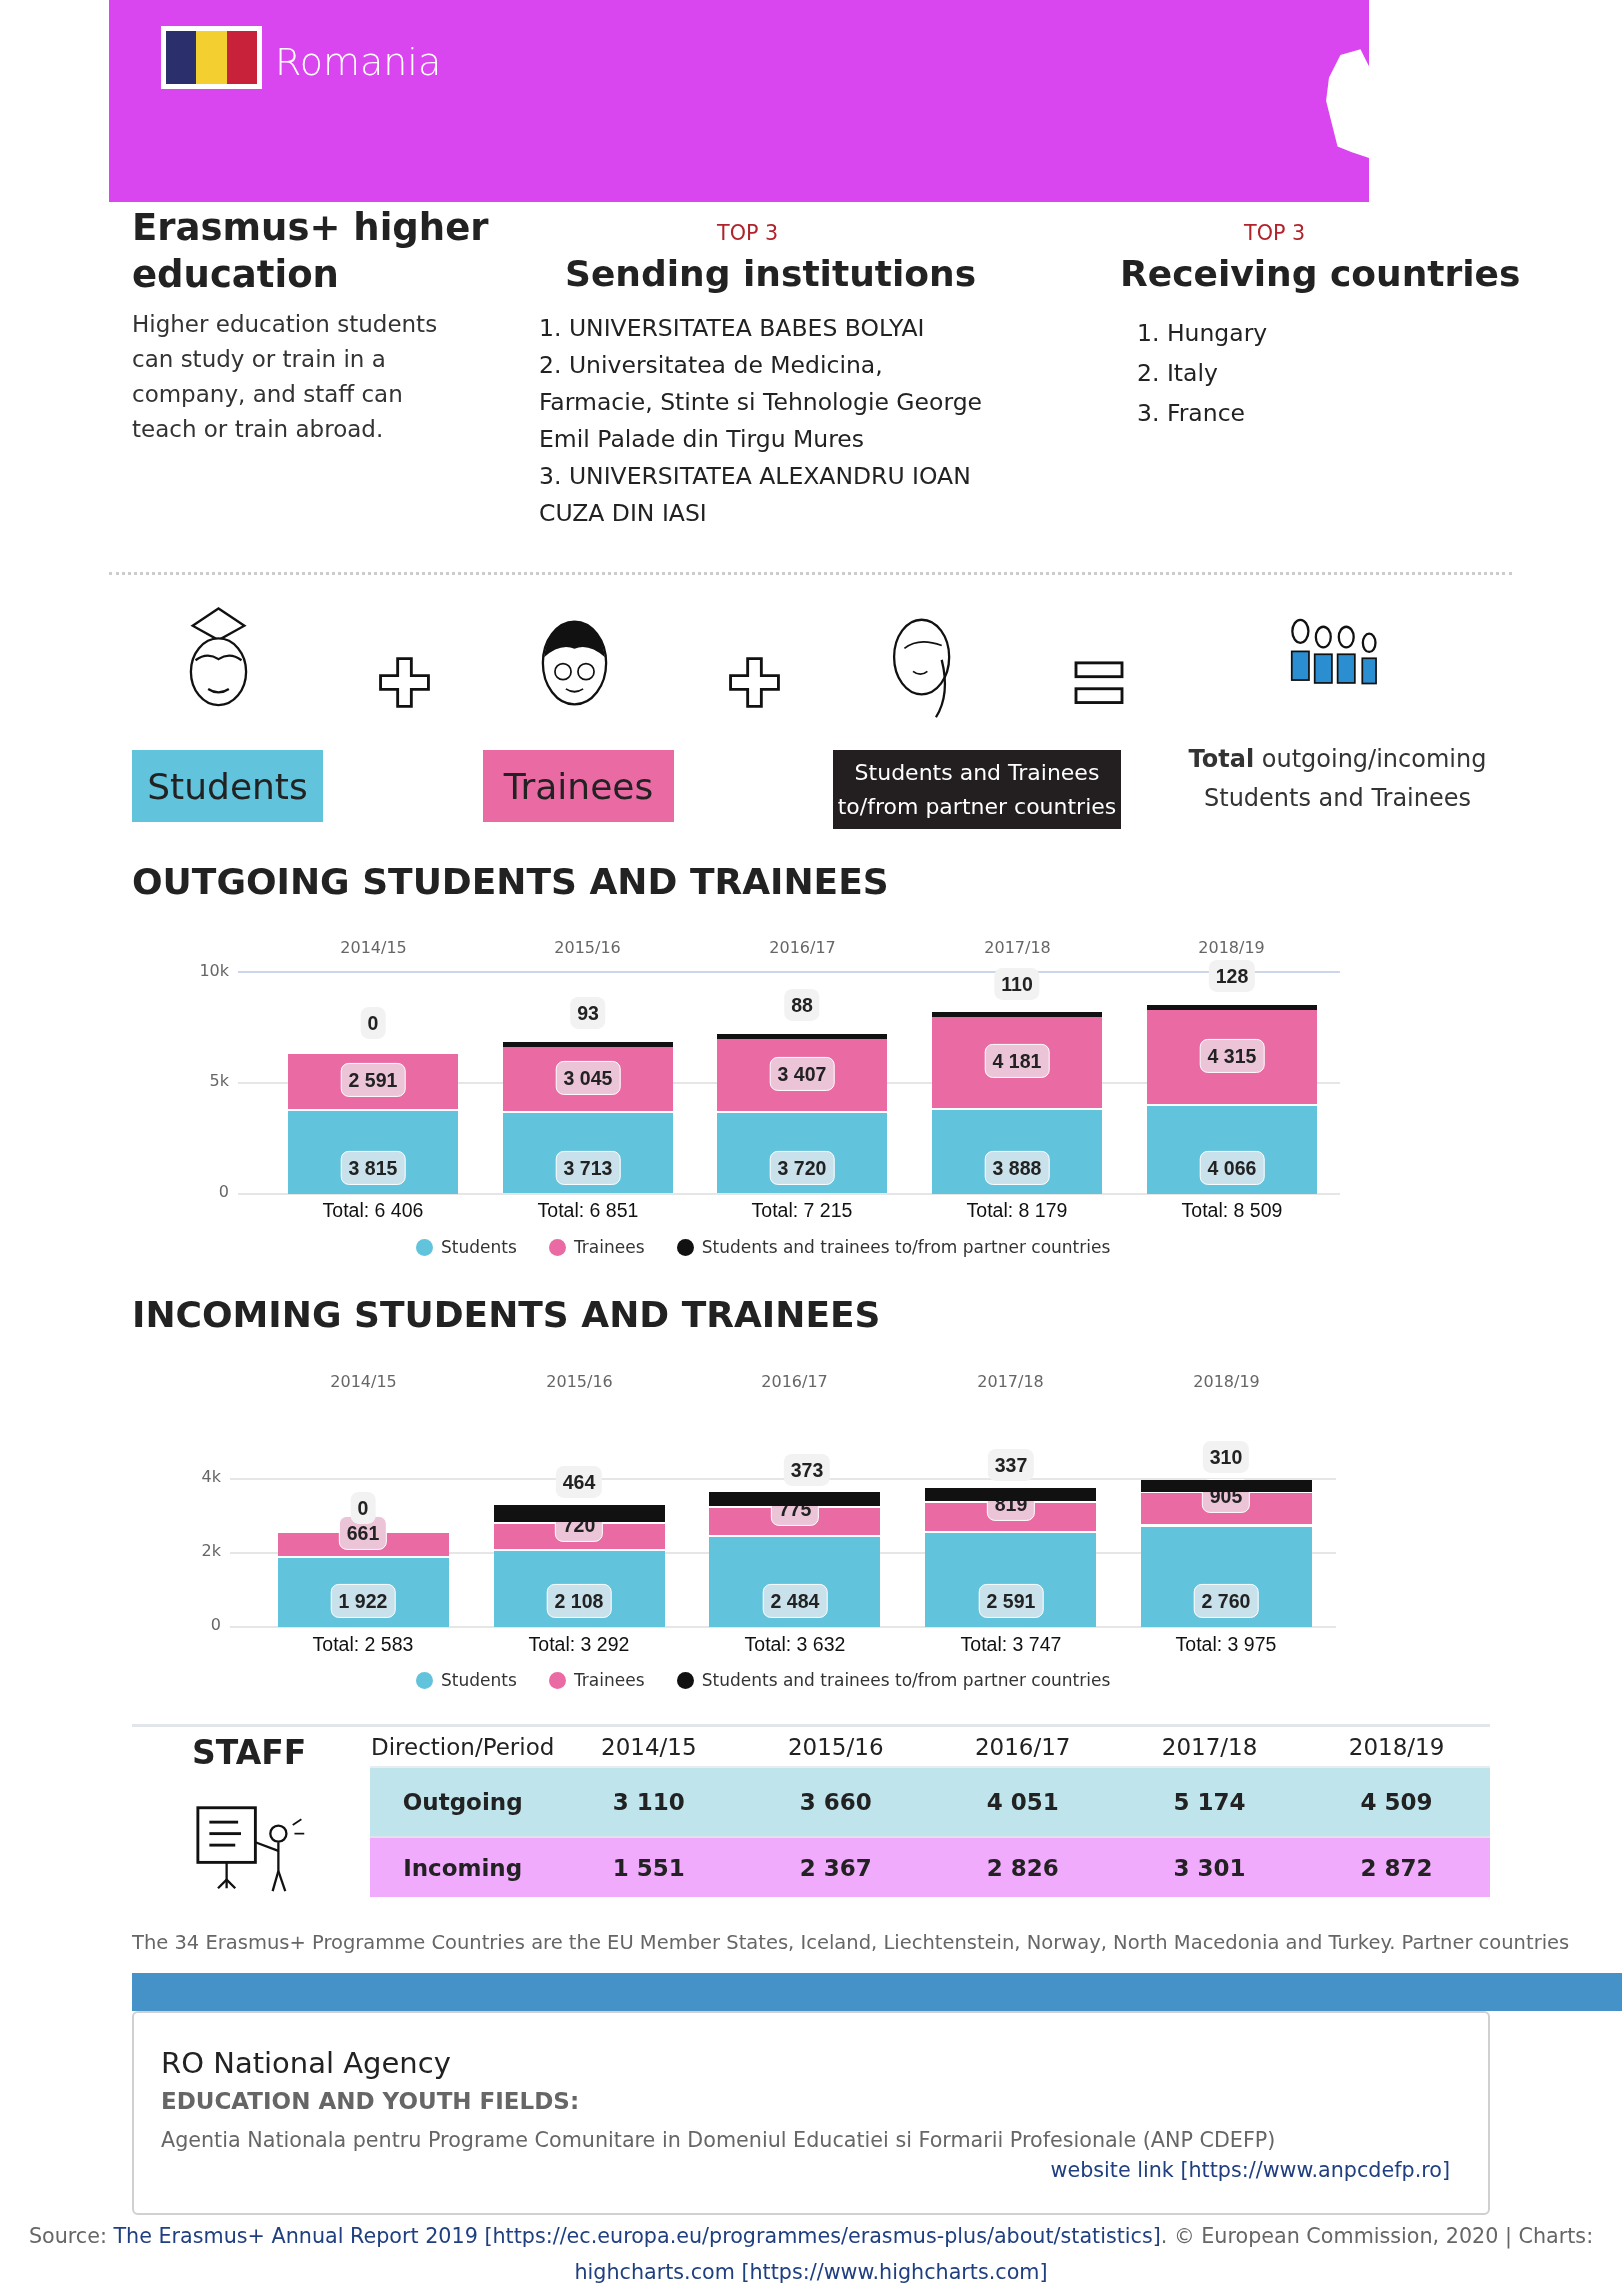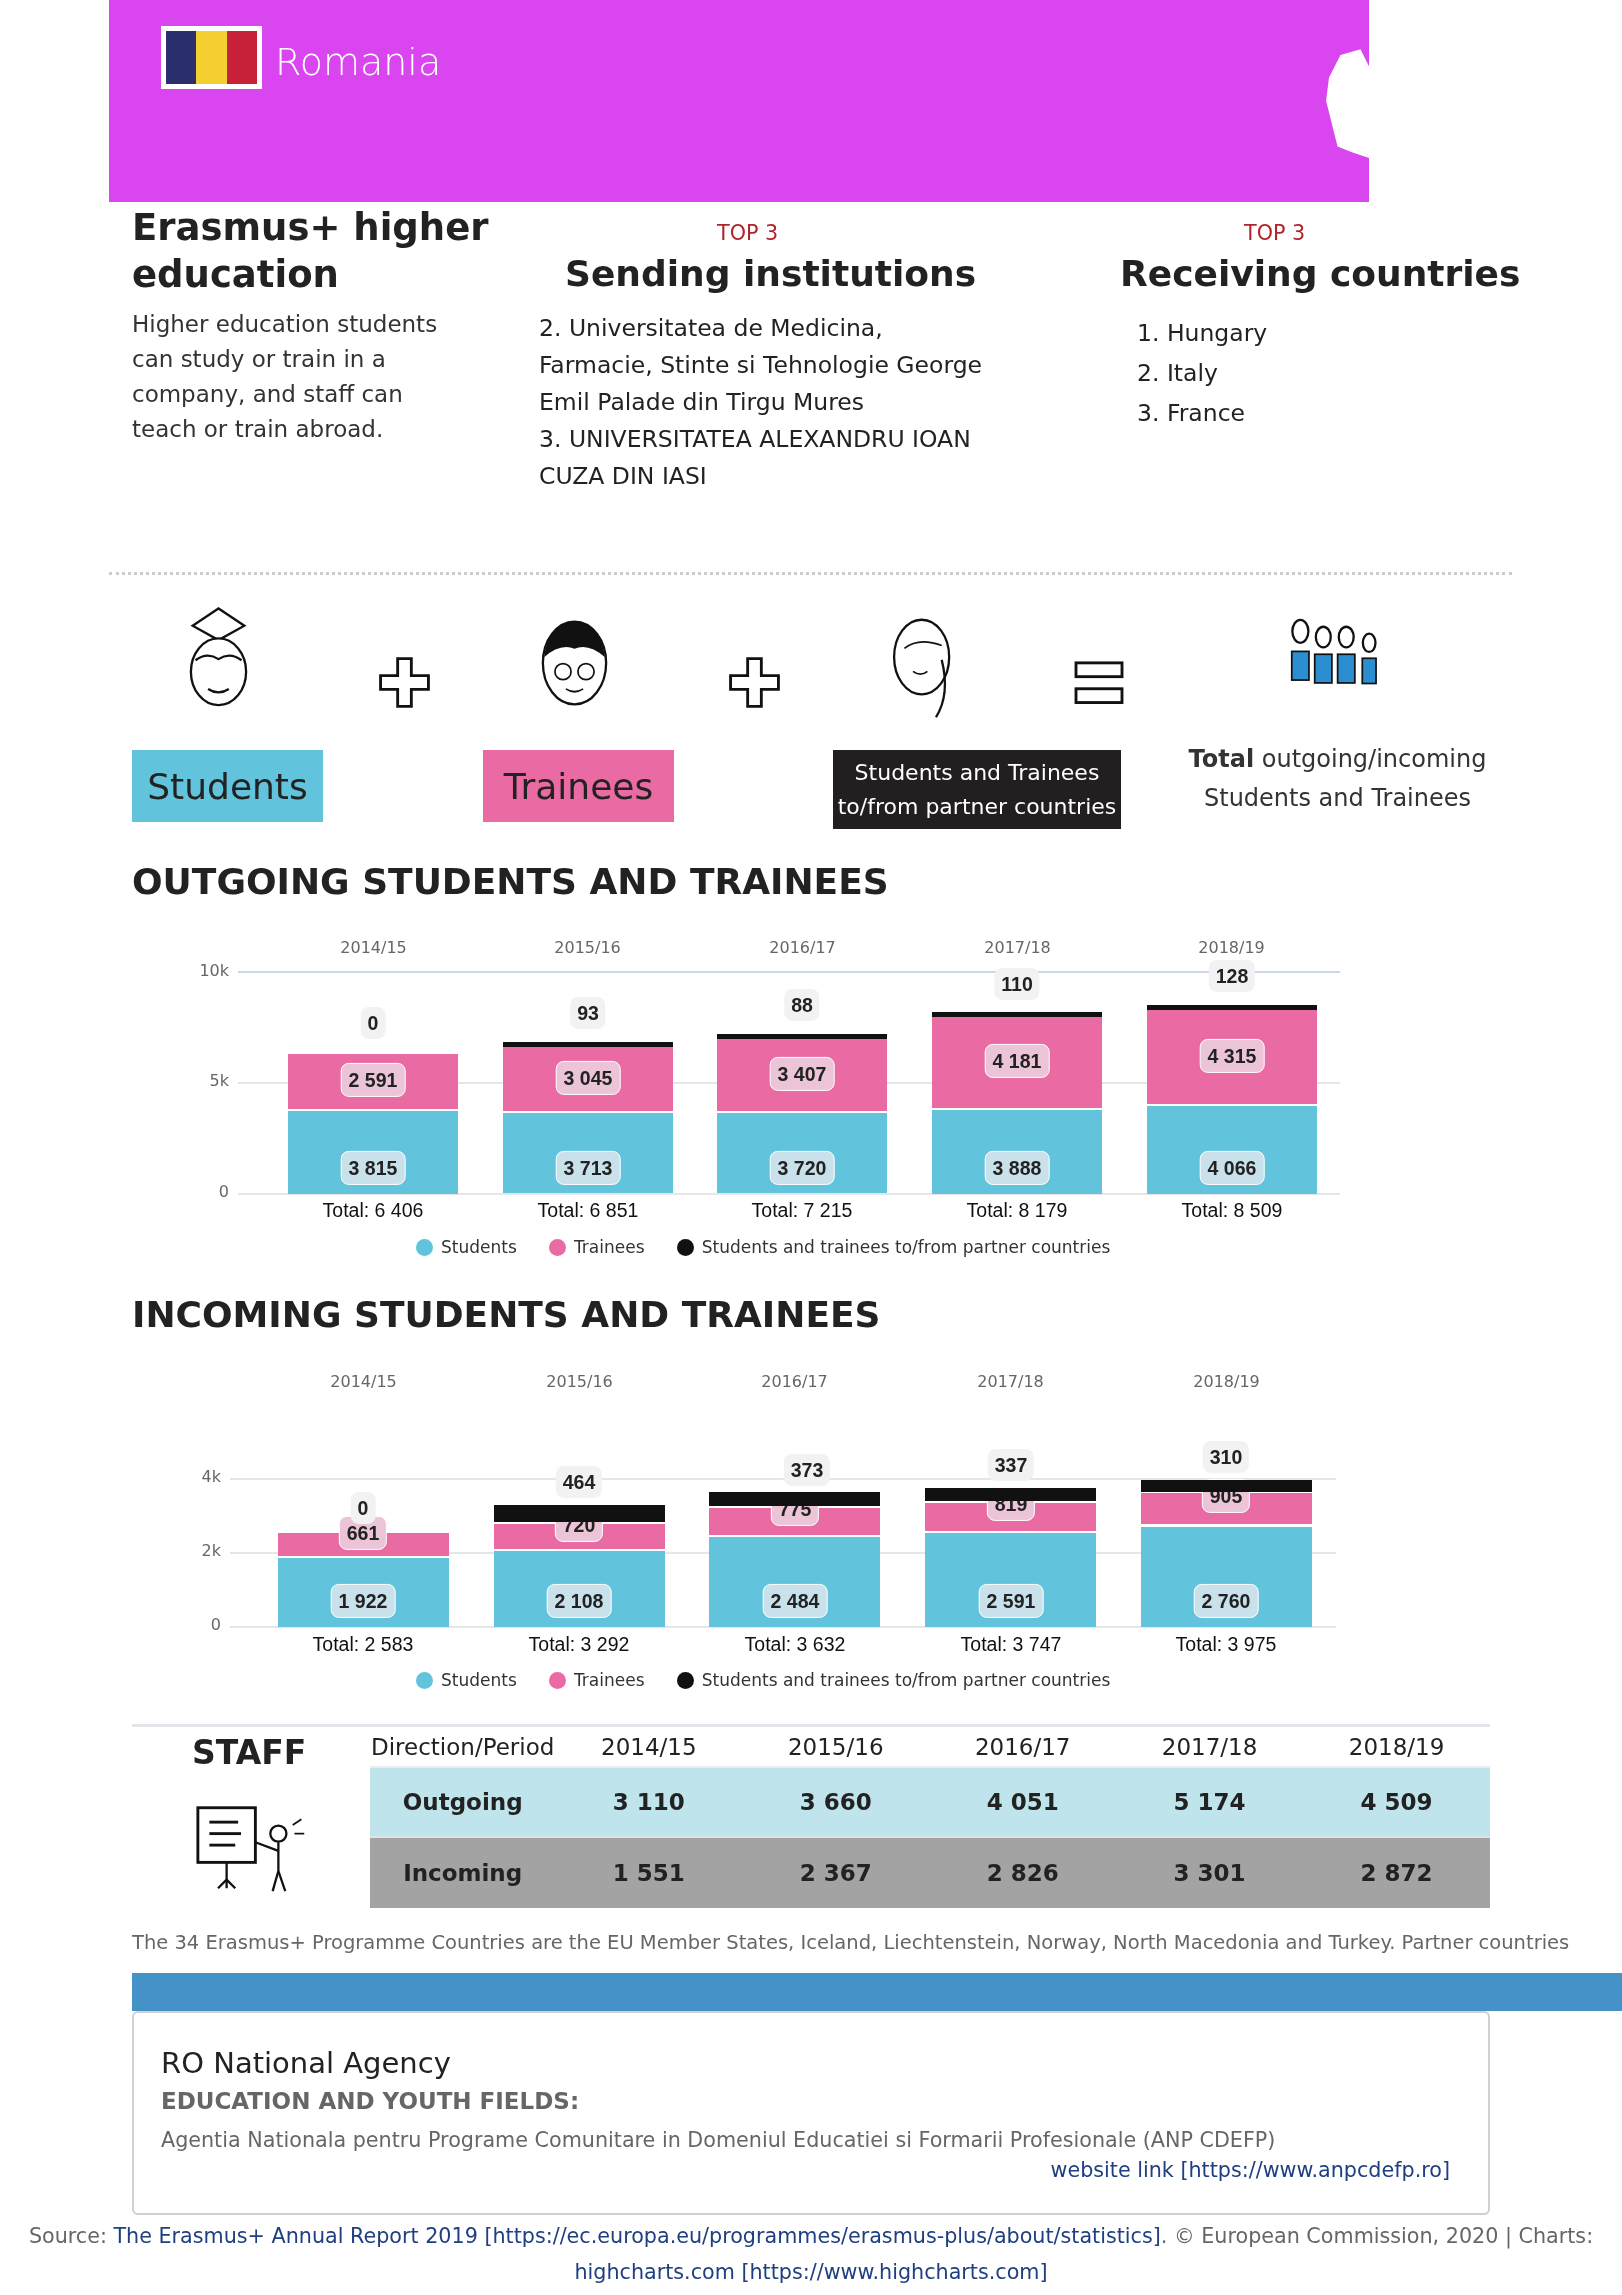--- a/index.html
+++ b/index.html
@@ -64,20 +64,21 @@
 
 <div class="abs intro-title">
   <div>Erasmus+ higher</div>
   <div>education</div>
 </div>
 <div class="abs intro-desc">Higher education students can study or train in a company, and staff can teach or train abroad.</div>
 
 <div class="abs top3" style="left:717px;top:221px;">TOP 3</div>
 <div class="abs sec-h" style="left:565px;top:253px;">Sending institutions</div>
 <div class="abs list" style="left:539px;top:310px;width:459px;">
+  <div>1. UNIVERSITATEA BABES BOLYAI</div>
   <div>2. Universitatea de Medicina, Farmacie, Stinte si Tehnologie George Emil Palade din Tirgu Mures</div>
   <div>3. UNIVERSITATEA ALEXANDRU IOAN CUZA DIN IASI</div>
 </div>
 
 <div class="abs top3" style="left:1244px;top:221px;">TOP 3</div>
 <div class="abs sec-h" style="left:1120px;top:253px;">Receiving countries</div>
 <div class="abs list" style="left:1125px;top:313px;line-height:40px;margin-left:12px;">
   <div>1. Hungary</div>
   <div>2. Italy</div>
   <div>3. France</div>
@@ -296,21 +297,21 @@
     <td style="text-align:center;">2018/19</td>
   </tr>
   <tr class="staff-row" style="height:70px;background:#c0e4ec;border-top:2.3px solid #e6eef1;">
     <td>Outgoing</td>
     <td>3 110</td>
     <td>3 660</td>
     <td>4 051</td>
     <td>5 174</td>
     <td>4 509</td>
   </tr>
-  <tr class="staff-row" style="height:71px;background:#a3a3a3;border-top:2.3px solid #dde3e8;">
+  <tr class="staff-row" style="height:60px;background:#f0abfc;border-top:2.3px solid #dde3e8;">
     <td>Incoming</td>
     <td>1 551</td>
     <td>2 367</td>
     <td>2 826</td>
     <td>3 301</td>
     <td>2 872</td>
   </tr>
 </tbody>
   </table>
 

